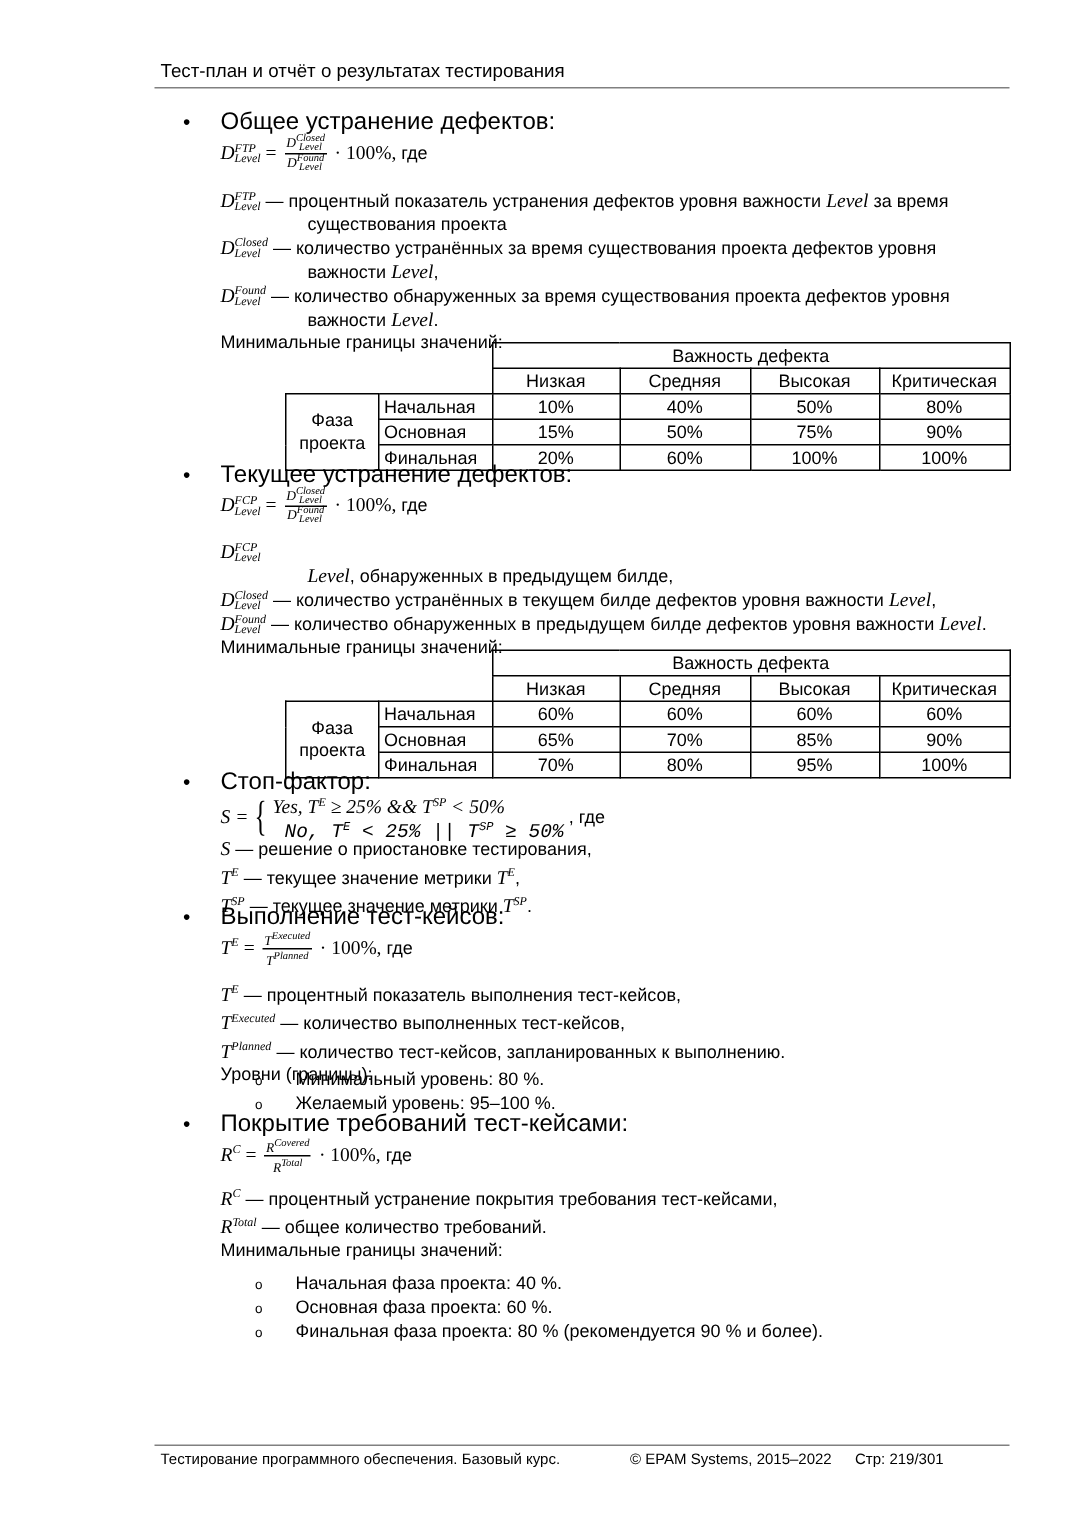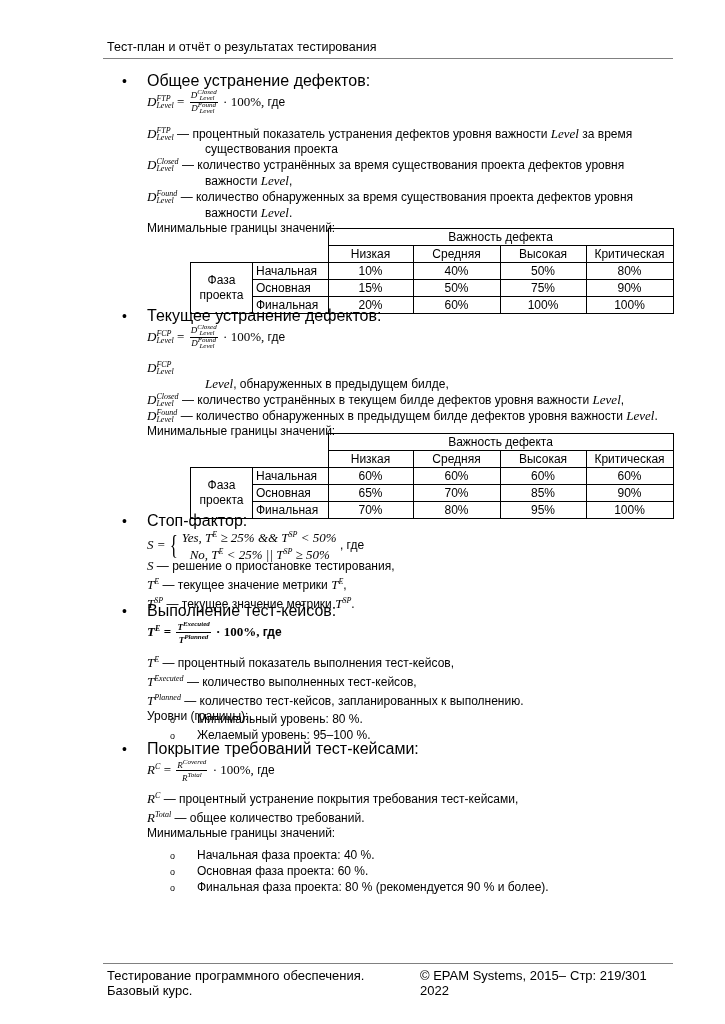--- a/index.html
+++ b/index.html
@@ -1,21 +1,21 @@
 <!DOCTYPE html>
 <html><head>
 <meta charset="utf-8">
 <style>
   html, body { margin:0; padding:0; background:#ffffff; }
   body { width:725px; height:1024px; position:relative; overflow:hidden;
          font-family:"Liberation Sans", sans-serif; color:#000; font-size:12px; }
   .header { position:absolute; left:107px; top:40px; width:566px; font-size:12.5px; }
   .header-rule { position:absolute; left:103px; top:58px; width:570px; height:0; border-top:1px solid #808080; }
   .footer-rule { position:absolute; left:103px; top:963px; width:570px; height:0; border-top:1px solid #808080; }
-  .footer { position:absolute; left:107px; top:968px; width:566px; font-size:13px; display:flex; }
+  .footer { position:absolute; left:107px; top:968px; width:566px; font-size:10px; display:flex; }
   .footer .f1 { width:313px; }
   .footer .f2 { width:150px; }
   .footer .f3 { flex:1; text-align:left; padding-right:6px; }
   .bullet-head { position:absolute; left:122px; font-size:16px; line-height:18px; }
   .bullet-head .dot { display:inline-block; width:25px; font-size:14px; }
   .block { position:absolute; left:147px; font-size:12px; line-height:15px; width:530px; }
   .m { font-family:"Liberation Serif", serif; font-style:italic; font-size:13px; }
   .mn { font-family:"Liberation Serif", serif; font-size:13px; }
   .supsub { display:inline-block; vertical-align:middle; line-height:7px; font-size:8px; font-family:"Liberation Serif", serif; font-style:italic; position:relative; top:-1px; }
   .supsub span { display:block; }
@@ -192,36 +192,36 @@
 
 <div>
   <div class="bullet-head" style="top:512px;">
     <span class="dot">•</span><span>Стоп-фактор:</span>
   </div>
   <div class="block" style="top:528px;">
     <span class="m">S =</span>
     <span class="brace">{</span>
     <span class="cases">
       <span class="row"><span>Yes, T</span><sup style="font-size:8px;">E</sup><span> ≥ 25% &amp;&amp; T</span><sup style="font-size:8px;">SP</sup><span> &lt; 50%</span></span>
-      <span class="row" style="padding-left:8px;"><span>No, T</span><sup style="font-size:8px;">E</sup><span> &lt; 25% || T</span><sup style="font-size:8px;">SP</sup><span> ≥ 50%</span></span>
+      <span class="row" style="padding-left:8px;font-family:Liberation Mono, monospace;"><span>No, T</span><sup style="font-size:8px;">E</sup><span> &lt; 25% || T</span><sup style="font-size:8px;">SP</sup><span> ≥ 50%</span></span>
     </span>
     <span>, где</span>
   </div>
   <div class="block" style="top:558px;">
     <div><span class="m">S</span> <span>— решение о приостановке тестирования,</span></div>
     <div><span class="m">T</span><span class="sup">E</span> <span>— текущее значение метрики</span> <span class="m">T</span><span class="sup">E</span><span>,</span></div>
     <div><span class="m">T</span><span class="sup">SP</span> <span>— текущее значение метрики</span> <span class="m">T</span><span class="sup">SP</span><span>.</span></div>
   </div>
 </div>
 
 <div>
   <div class="bullet-head" style="top:602px;">
     <span class="dot">•</span><span>Выполнение тест-кейсов:</span>
   </div>
-  <div class="block" style="top:620px;font-weight:bold;">
+  <div class="block" style="top:620px;">
     <span class="m">T</span><span class="sup">E</span>
     <span class="mn">=</span>
     <span class="frac">
       <span class="num"><span>T</span><sup style="font-size:7px;">Executed</sup></span>
       <span class="den"><span>T</span><sup style="font-size:7px;">Planned</sup></span>
     </span>
     <span class="mn">· 100%,</span>
     <span>где</span>
   </div>
   <div class="block" style="top:652px;">

